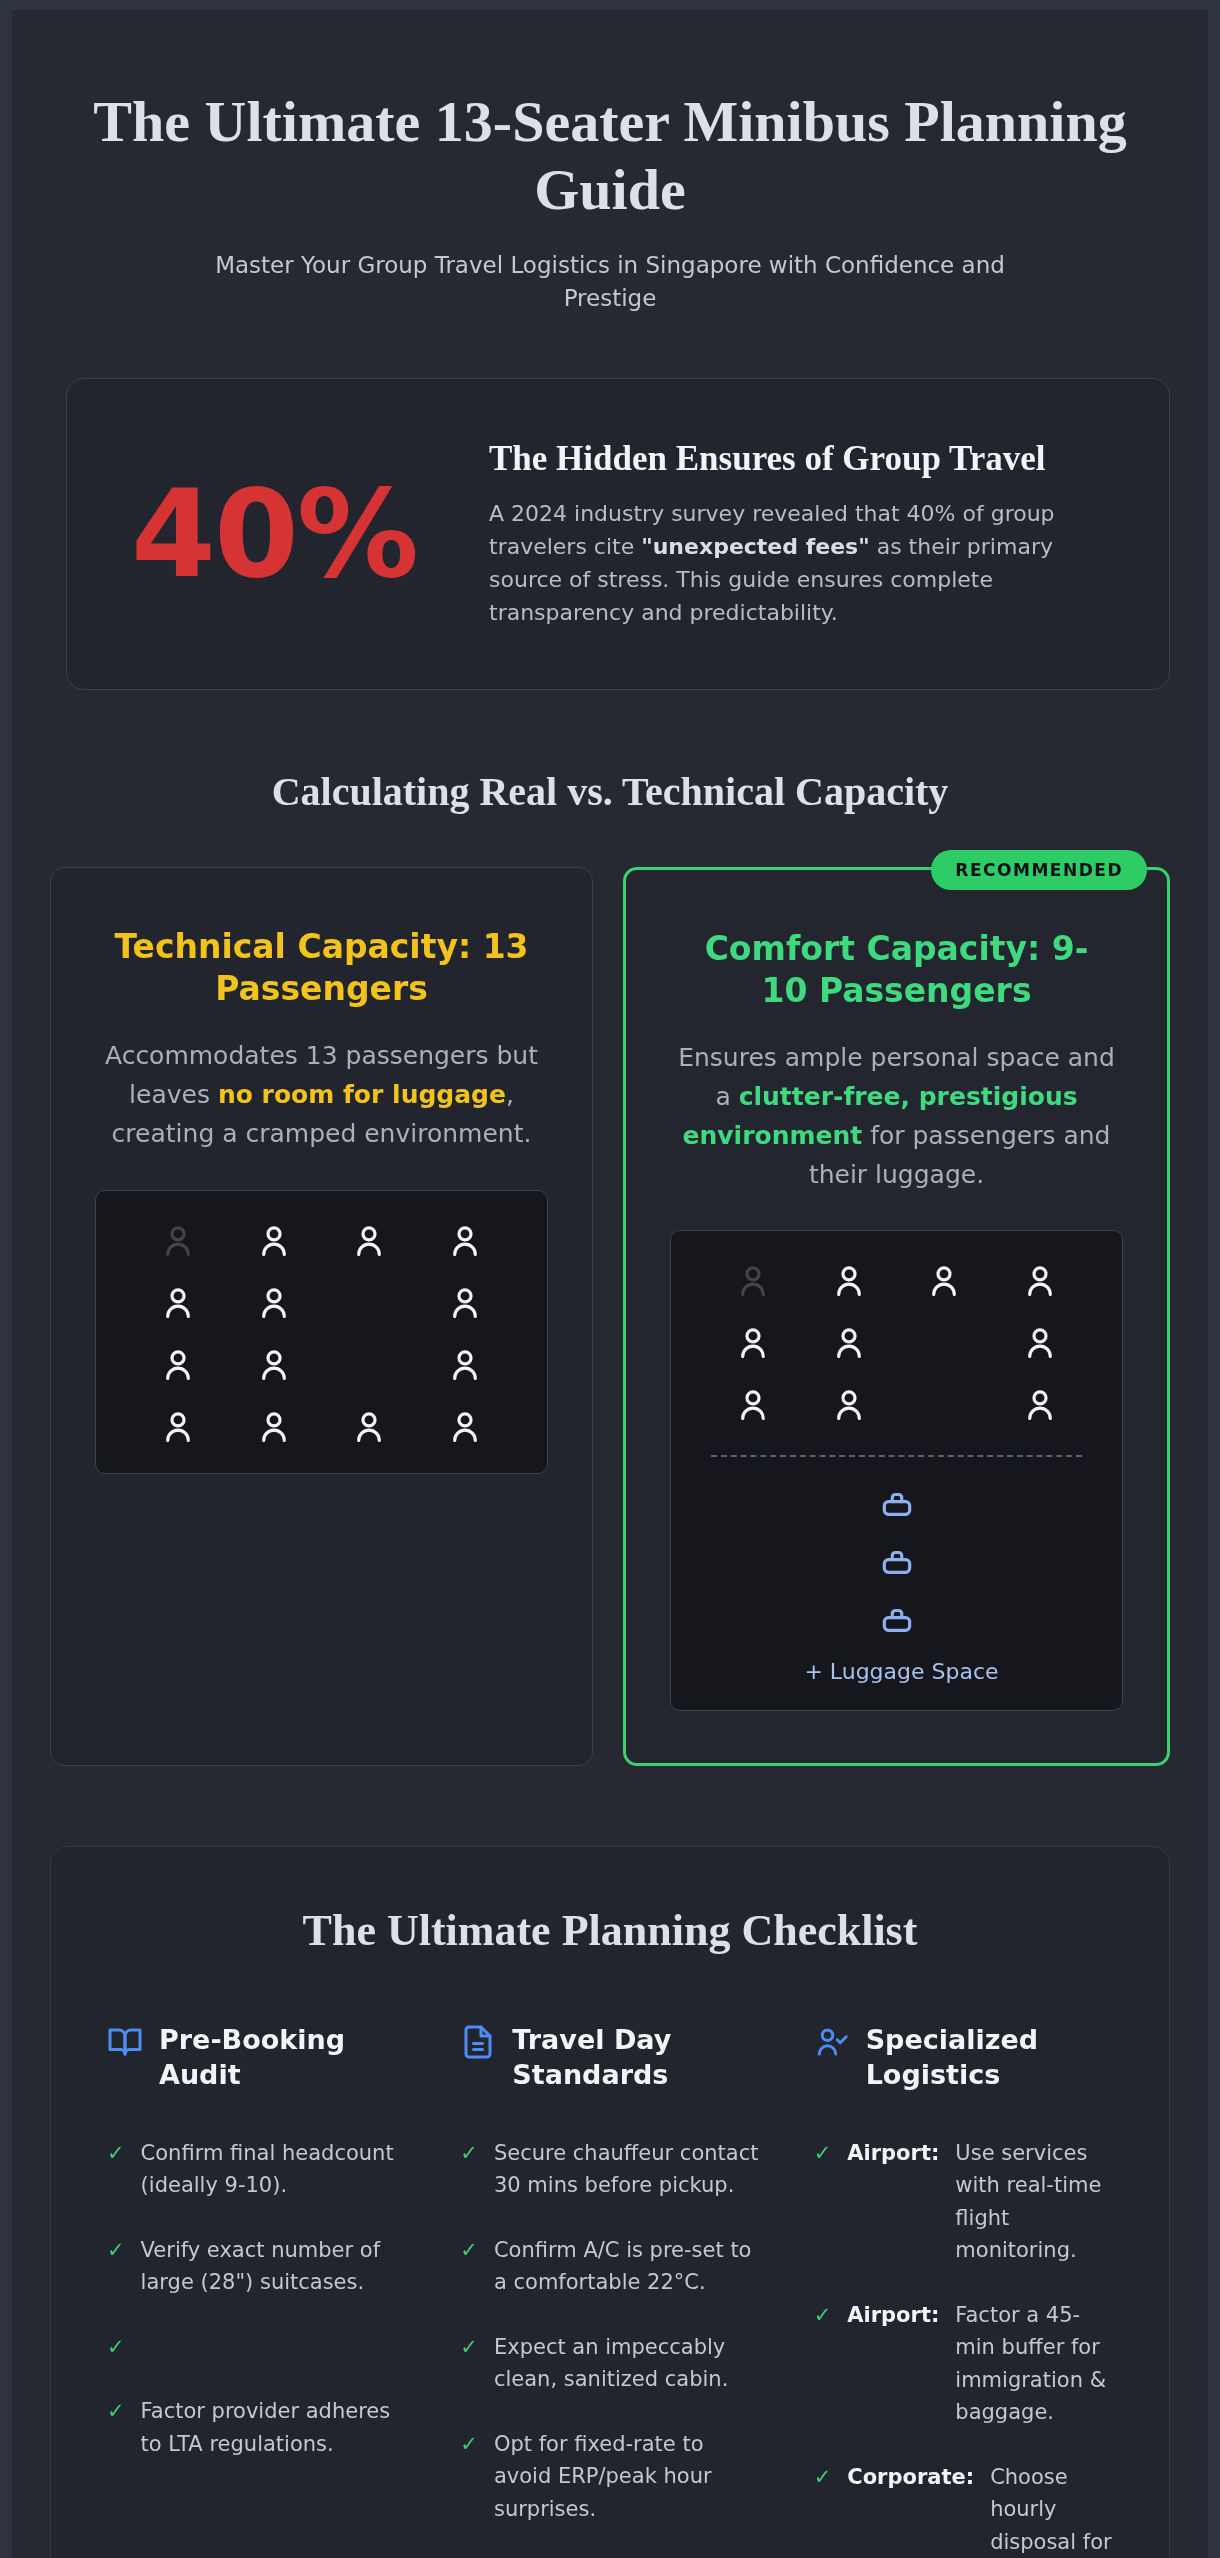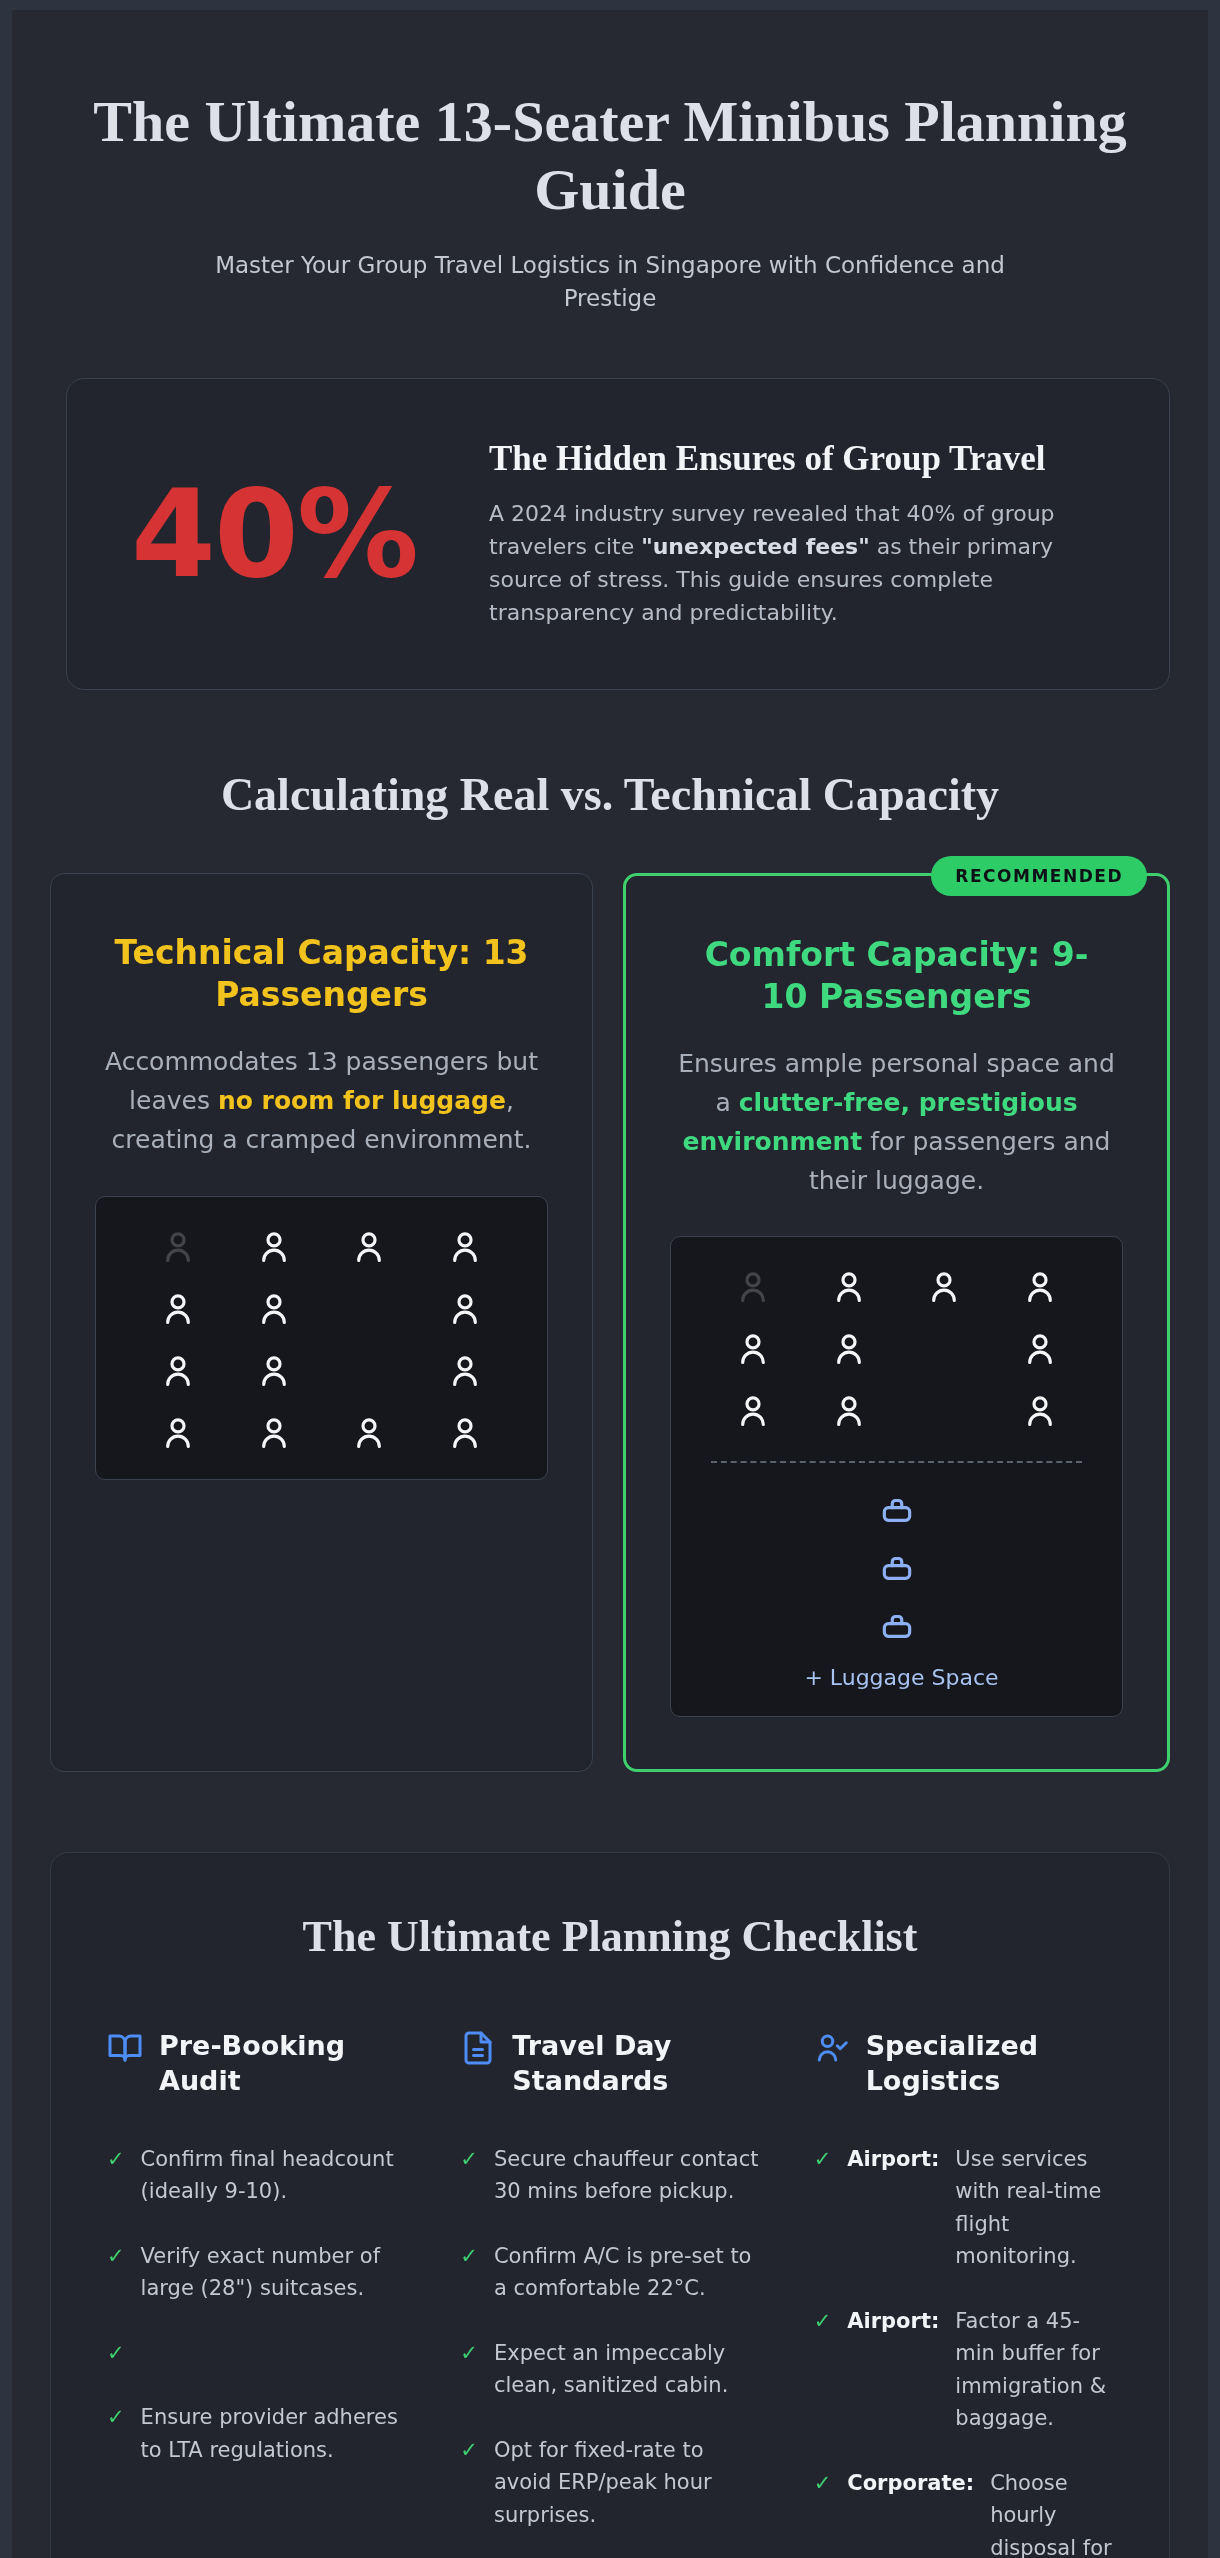--- a/index.html
+++ b/index.html
@@ -65,21 +65,21 @@
     line-height:1.5;
     color:#b7bdc8;
     max-width:680px;
   }
   .stat-text b { color:#d9dee6; }
 
   
   .section-title {
     font-family:"Liberation Serif", serif;
     font-weight:bold;
-    font-size:46px;
+    font-size:40px;
     color:#dde0e6;
     text-align:center;
     margin-top:78px;
   }
 
   
   .cap-cards { display:flex; gap:30px; margin-top:52px; align-items:stretch; }
   .cap-card {
     position:relative;
     flex:1;
@@ -389,21 +389,21 @@
               </li>
               <li>
                 <span class="check-mark">✓</span>
                 <span class="item-text">Verify exact number of large (28") suitcases.</span>
               </li>
               <li>
                 <span class="check-mark">✓</span>
               </li>
               <li>
                 <span class="check-mark">✓</span>
-                <span class="item-text">Ensure provider adheres to LTA regulations.</span>
+                <span class="item-text">Factor provider adheres to LTA regulations.</span>
               </li>
             </ul>
           </div>
           <div>
             <div class="col-head">
               <svg viewBox="0 0 24 24" fill="none" stroke-width="2" stroke-linecap="round" stroke-linejoin="round">
                 <path d="M14 2H6a2 2 0 0 0-2 2v16a2 2 0 0 0 2 2h12a2 2 0 0 0 2-2V8z"></path>
                 <path d="M14 2v6h6"></path>
                 <path d="M9 13h6M9 17h6"></path>
               </svg>

